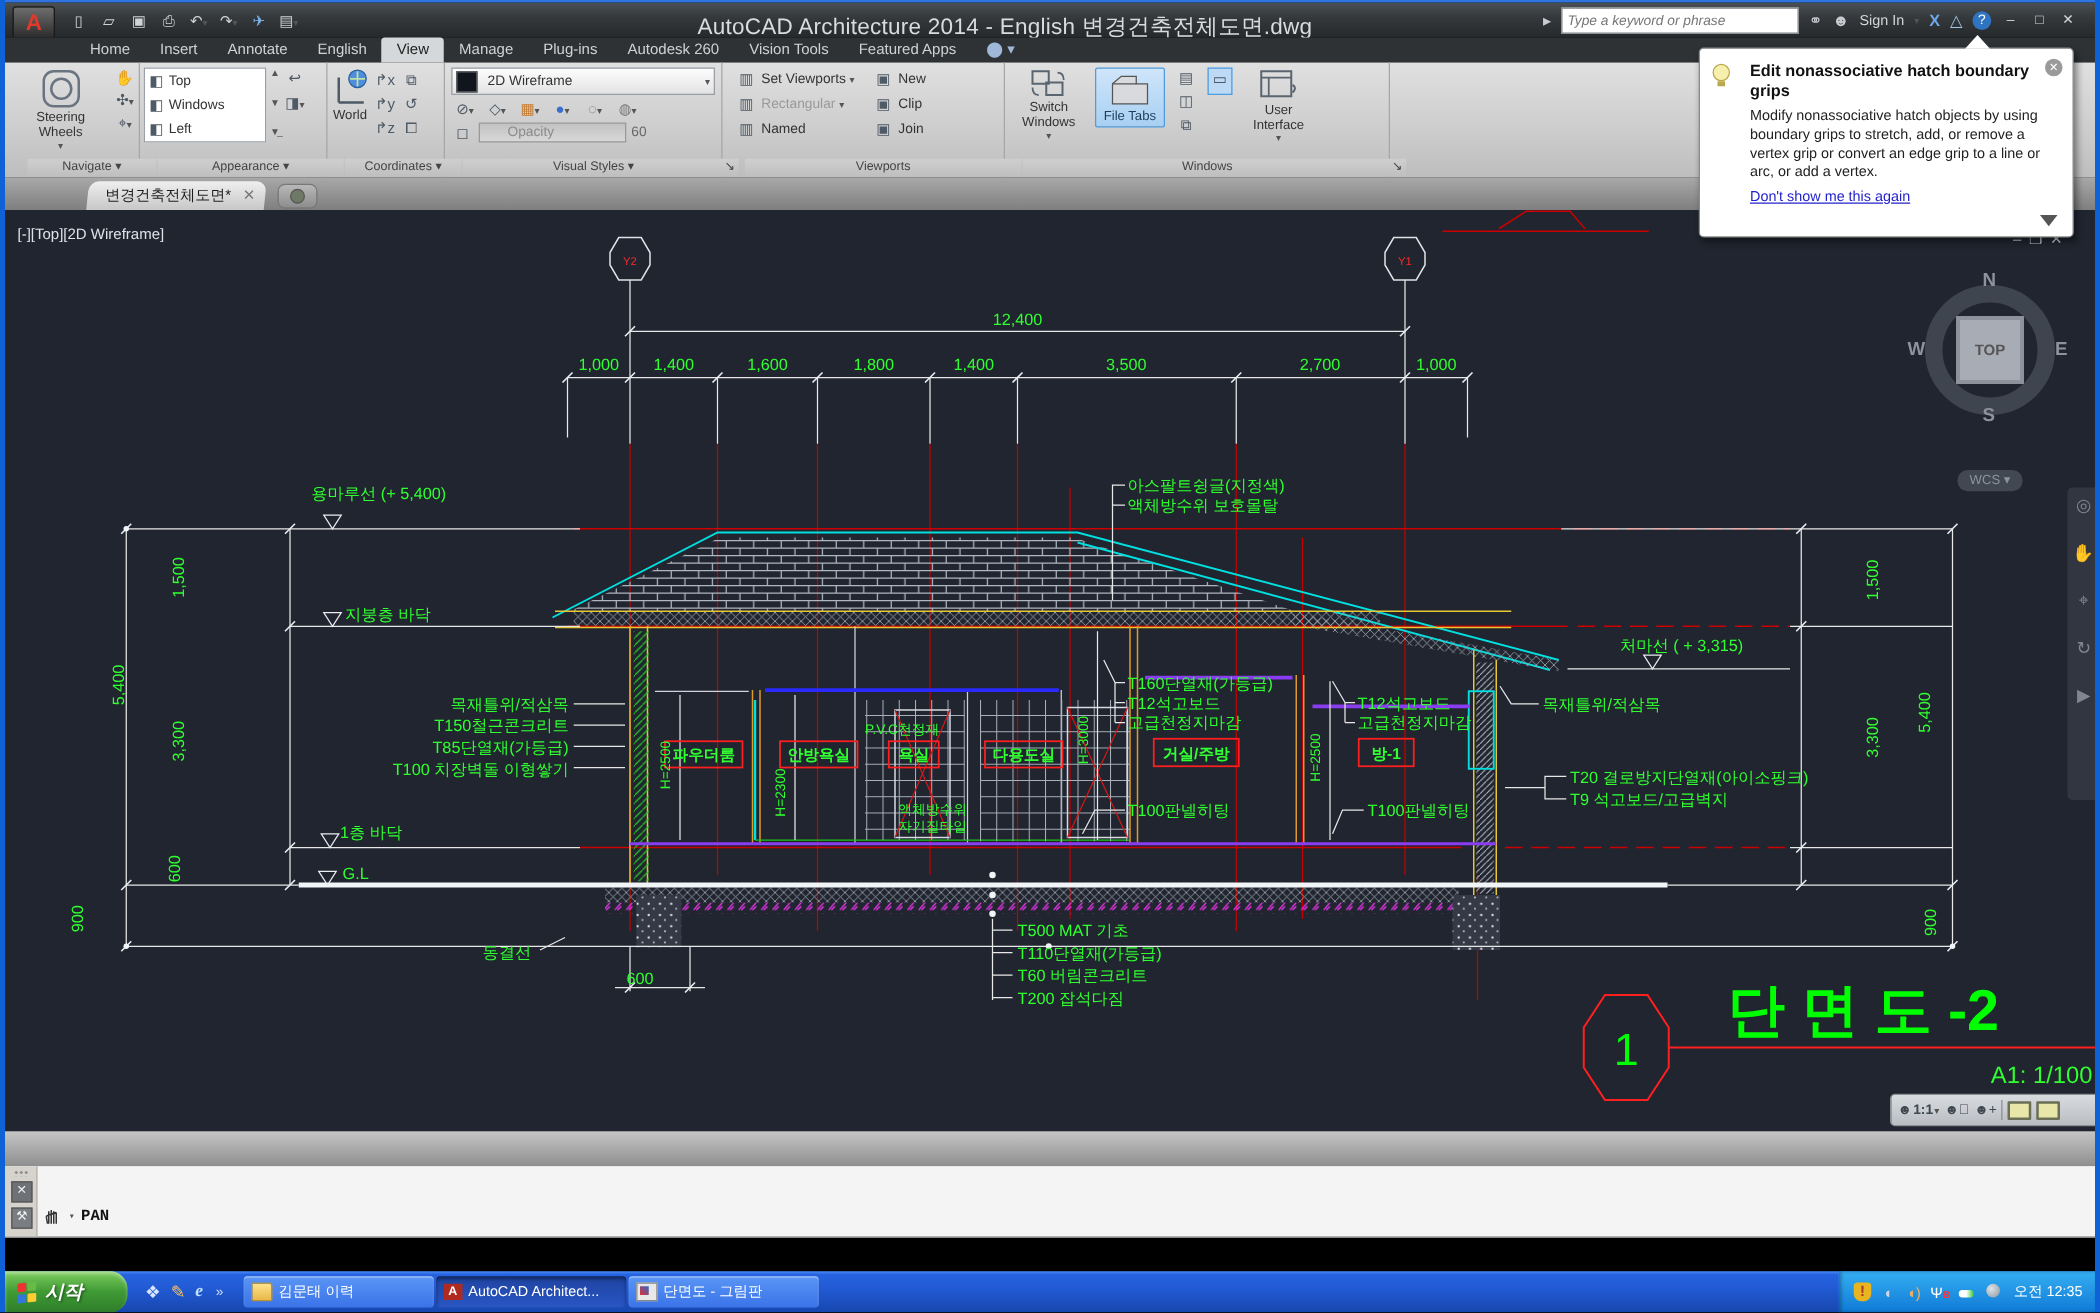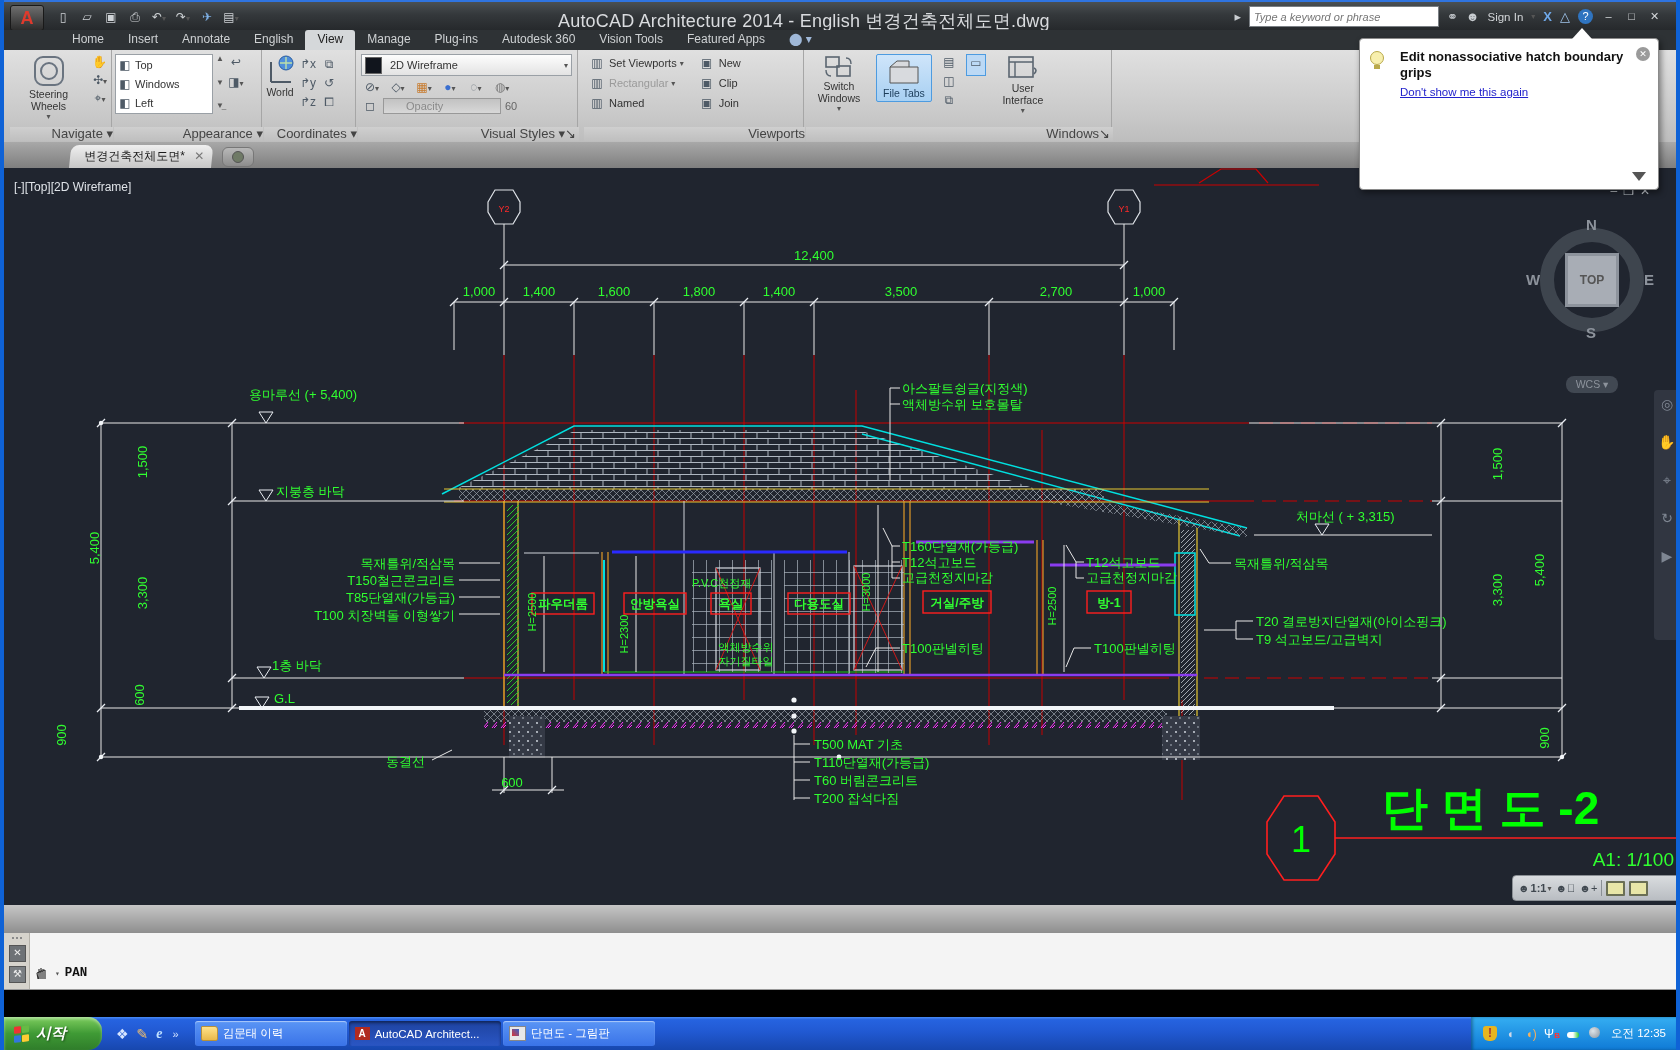--- a/index.html
+++ b/index.html
@@ -21,22 +21,22 @@
   .ic-glyph{color:#c9cdd1;font-size:13px;}
   .winbtn{width:15px;height:15px;line-height:14px;text-align:center;color:#d4d7da;font-size:11px;}
   
   #rtabs{position:absolute;left:0;top:30px;width:100%;height:20px;background:#2e3235;display:flex;padding-left:56px;box-sizing:border-box;}
   .rtab{padding:2px 12px 0 12px;font-size:12px;color:#cfd2d4;height:20px;box-sizing:border-box;}
   .rtab.active{background:#d5d8da;color:#222;border-radius:3px 3px 0 0;}
   
   #ribbon{position:absolute;left:0;top:50px;width:100%;height:92px;
     background:linear-gradient(#e0e0e0,#c9c9c9 70%,#bdbdbd);border-bottom:1px solid #8f8f8f;}
   .panel{position:absolute;top:0;height:91px;border-right:1px solid #a6a6a6;box-sizing:border-box;}
-  .pfoot{position:absolute;left:2px;bottom:0;width:100%;height:14px;font-size:13px;color:#444;
-    text-align:right;background:linear-gradient(#cfcfcf,#bfbfbf);line-height:14px;}
+  .pfoot{position:absolute;left:14px;bottom:0;width:100%;height:14px;font-size:10px;color:#444;
+    text-align:center;background:linear-gradient(#cfcfcf,#bfbfbf);line-height:14px;}
   .bigbtn{display:flex;flex-direction:column;align-items:center;font-size:10.5px;color:#333;text-align:center;}
   .mi{display:inline-block;width:18px;height:16px;text-align:center;font-size:12px;line-height:16px;color:#4e5a66;}
   .row{display:flex;align-items:center;gap:3px;font-size:11px;color:#333;height:18px;}
   .grayed{color:#9a9a9a;}
   .dd{font-size:8px;color:#555;}
   .listbox{background:#fff;border:1px solid #9aa0a6;width:96px;height:58px;font-size:11px;color:#333;}
   .listbox .row{padding-left:2px;height:19px;}
   .vsel{display:flex;align-items:center;background:linear-gradient(#fdfdfd,#e3e3e3);border:1px solid #9aa0a6;
     height:20px;font-size:11px;color:#333;padding:0 3px;gap:8px;}
   .thumb{width:15px;height:15px;background:#11151d;border:1px solid #666;}
@@ -159,21 +159,21 @@
   </div>
 
   <div id="rtabs">
       <div class="rtab">Home</div>
       <div class="rtab">Insert</div>
       <div class="rtab">Annotate</div>
       <div class="rtab">English</div>
       <div class="rtab active">View</div>
       <div class="rtab">Manage</div>
       <div class="rtab">Plug-ins</div>
-      <div class="rtab">Autodesk 360</div>
+      <div class="rtab">Autodesk 260</div>
       <div class="rtab">Vision Tools</div>
       <div class="rtab">Featured Apps</div>
       <span class="rtab" style="color:#9fb8d8">⬤ ▾</span>
     </div>
 
   <div id="ribbon">
 
     <div class="panel" style="left:4px;width:104px">
       <div style="display:flex;padding:4px 2px">
         <div class="bigbtn">
@@ -650,18 +650,19 @@
     </div>
   </div>
 
   <div id="balloon">
     <div class="tip"></div>
     <div id="bticon">
         <div class="bulb"></div>
         <div class="base"></div>
       </div>
     <div id="btitle">Edit nonassociative hatch boundary grips</div>
+    <div id="bbody">Modify nonassociative hatch objects by using boundary grips to stretch, add, or remove a vertex grip or convert an edge grip to a line or arc, or add a vertex.</div>
     <span id="blink">Don't show me this again</span>
     <div id="bclose">✕</div>
     <div id="bexpand"></div>
   </div>
 
 </div>
 
 </body></html>

